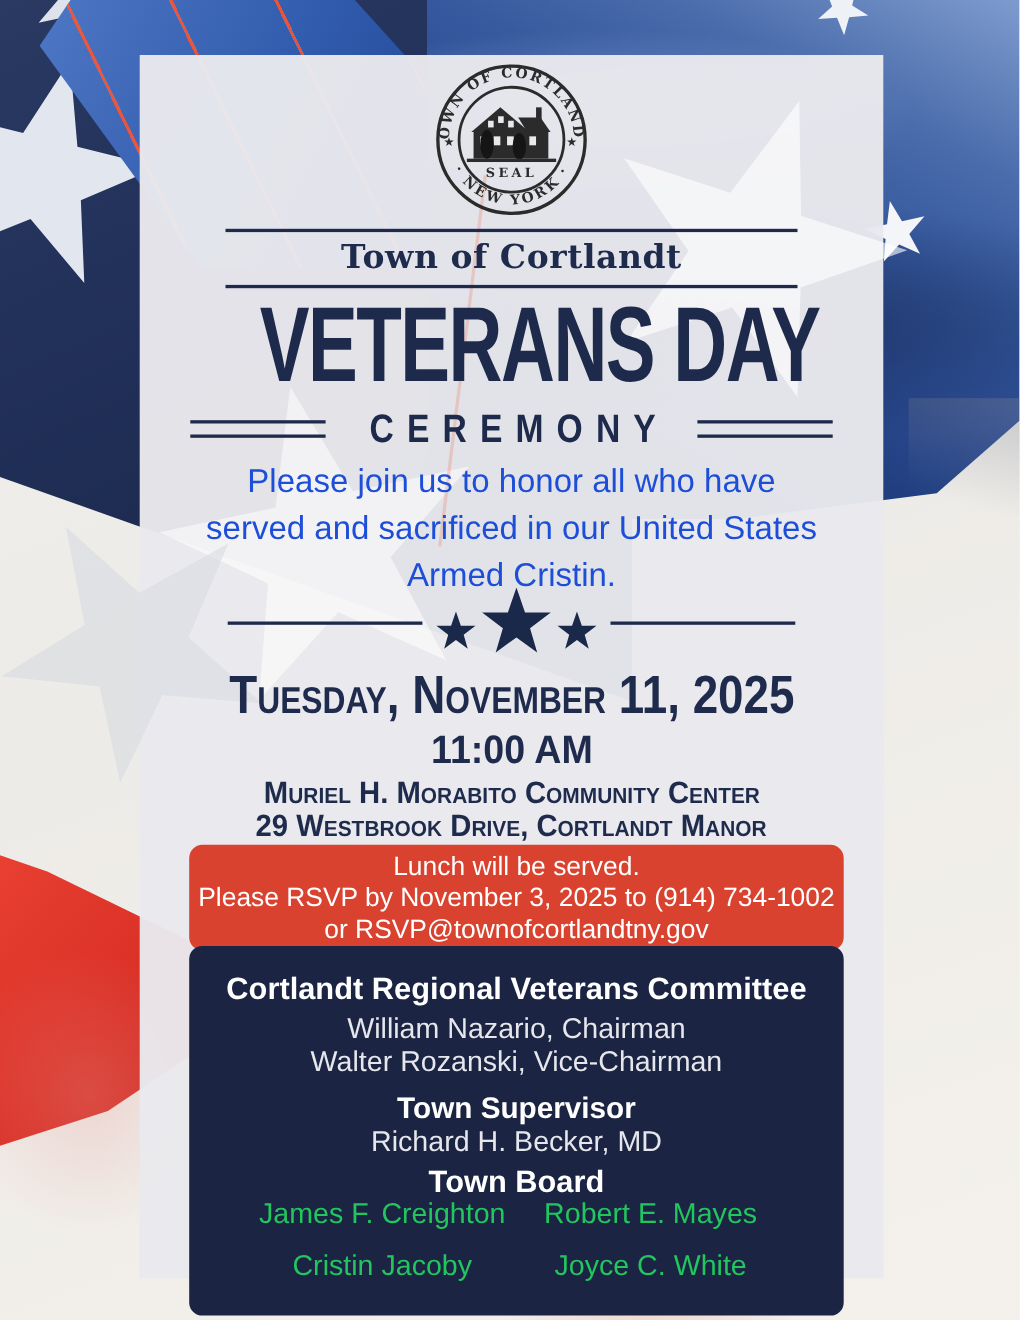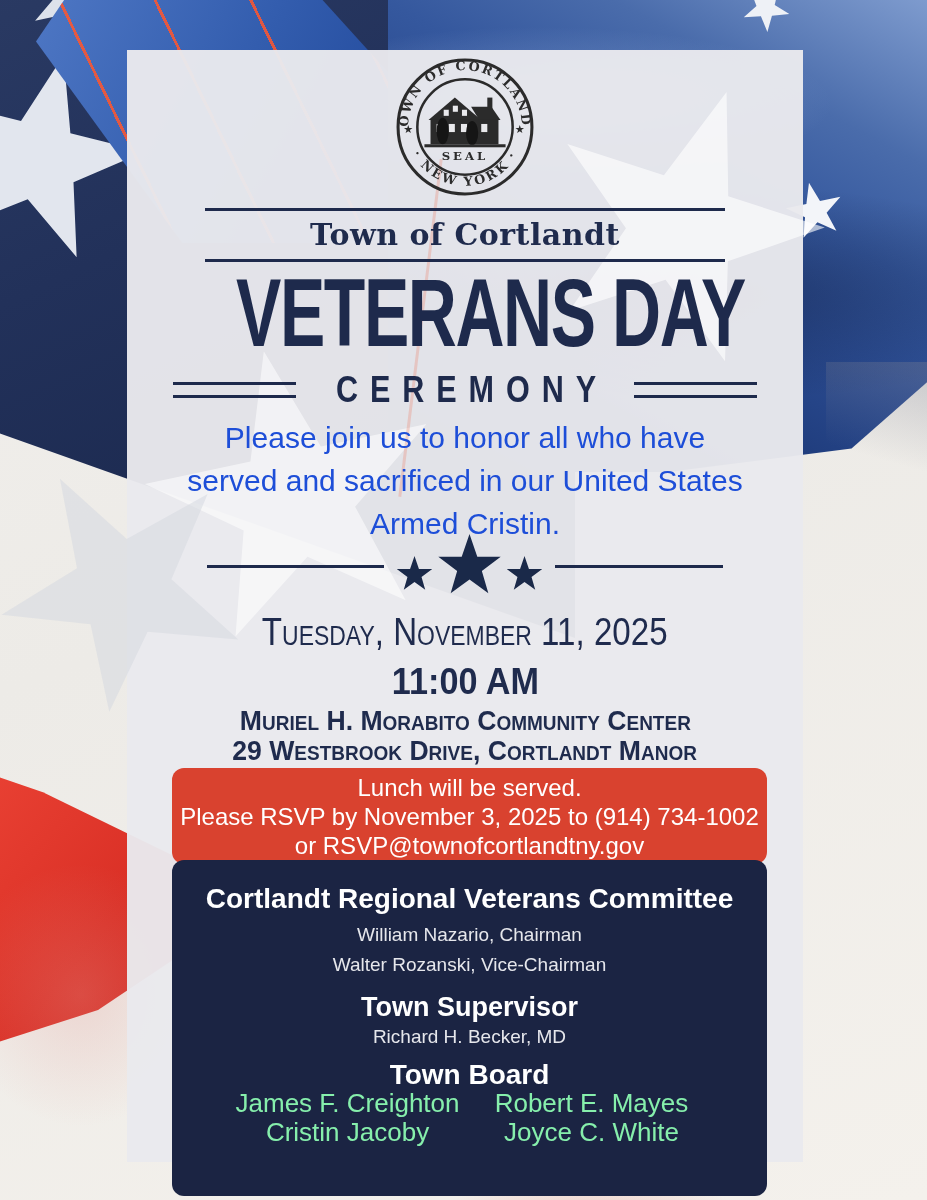--- a/index.html
+++ b/index.html
@@ -63,37 +63,37 @@
 
   .star-div{top:484px;width:100%;display:flex;align-items:center;justify-content:center;}
   .line-l{width:177px;height:3px;background:#1e2a4c;margin-right:12px;}
   .line-r{width:168px;height:3px;background:#1e2a4c;margin-left:12px;}
   .sd-star{position:static;flex:none;background:#1a2949;}
   .sd-sm{width:37px;height:37px;transform:translateY(8px);}
   .sd-big{width:65px;height:65px;margin:0 4px;}
 
   .sc{font-variant:small-caps;}
   .cond{display:inline-block;transform:scaleX(.86);transform-origin:50% 50%;white-space:nowrap;}
-  .ev-date{top:558px;font-weight:400;font-size:39px;line-height:48px;}
+  .ev-date{top:558px;font-weight:700;font-size:49px;line-height:48px;}
   .ev-time{top:610px;font-weight:700;font-size:36px;line-height:44px;}
   .ev-venue{top:656px;font-weight:700;font-size:28px;line-height:30px;}
   .ev-addr{top:686px;font-weight:700;font-size:28px;line-height:30px;}
 
   .red-box{left:45px;top:718px;width:595px;height:96px;background:#d9422f;border-radius:12px;
     color:#fff;text-align:center;display:flex;flex-direction:column;justify-content:center;
     font-size:24px;line-height:29px;}
   .navy-box{left:45px;top:810px;width:595px;height:336px;background:#1b2443;border-radius:12px;
     color:#fff;text-align:center;padding-top:24px;box-sizing:border-box;}
   .cm-title{font-weight:700;font-size:28px;line-height:30px;}
-  .cm-name{font-size:19px;line-height:30px;color:#e6e7ec;}
+  .cm-name{font-size:26px;line-height:30px;color:#e6e7ec;}
   .cm-names{margin-top:6px;}
   .cm-head{font-weight:700;font-size:27px;line-height:30px;margin-top:12px;}
   .cm-head2{font-weight:700;font-size:28px;line-height:30px;margin-top:8px;}
   .cm-grid{width:82%;margin:0 auto;display:grid;grid-template-columns:1fr 1fr;
-    font-size:26px;line-height:27px;color:#86efac;row-gap:2px;}
+    font-size:26px;line-height:27px;color:#22c55e;row-gap:20px;}
 
   .seal{left:50%;top:6px;transform:translateX(-50%);}
   .seal text{fill:#2b2b2b;}
 </style>
 </head>
 <body>
 
 <div class="abs bg-navy-left"></div>
 <div class="star bg-star-big"></div>
 <div class="star bg-star-top"></div>

